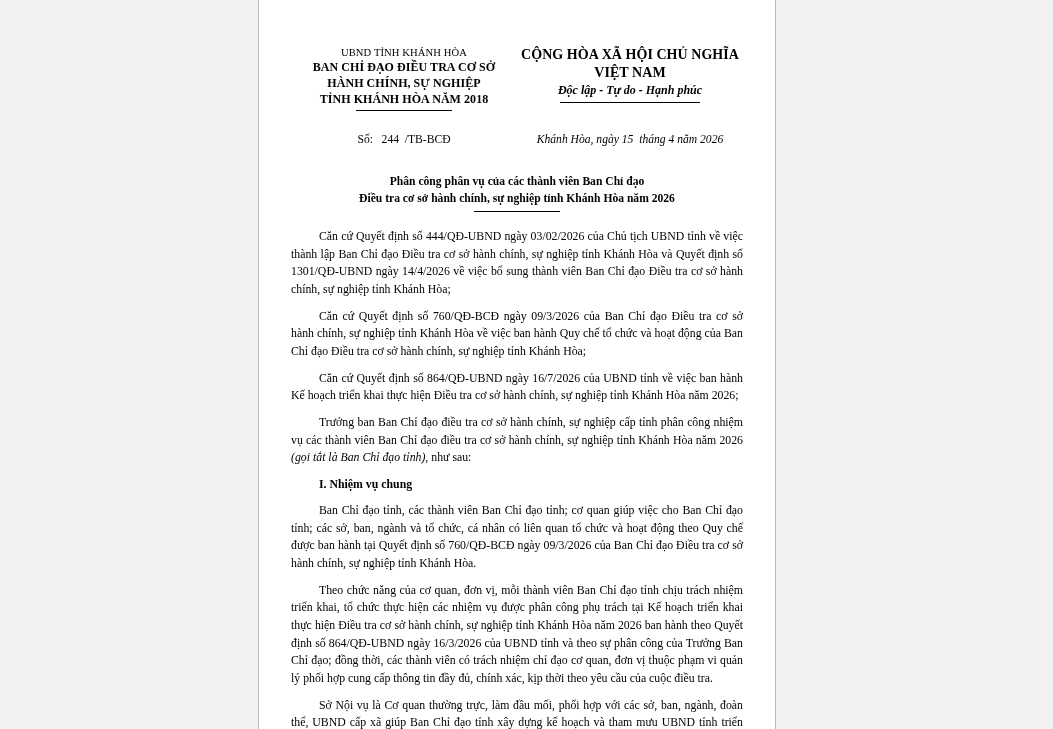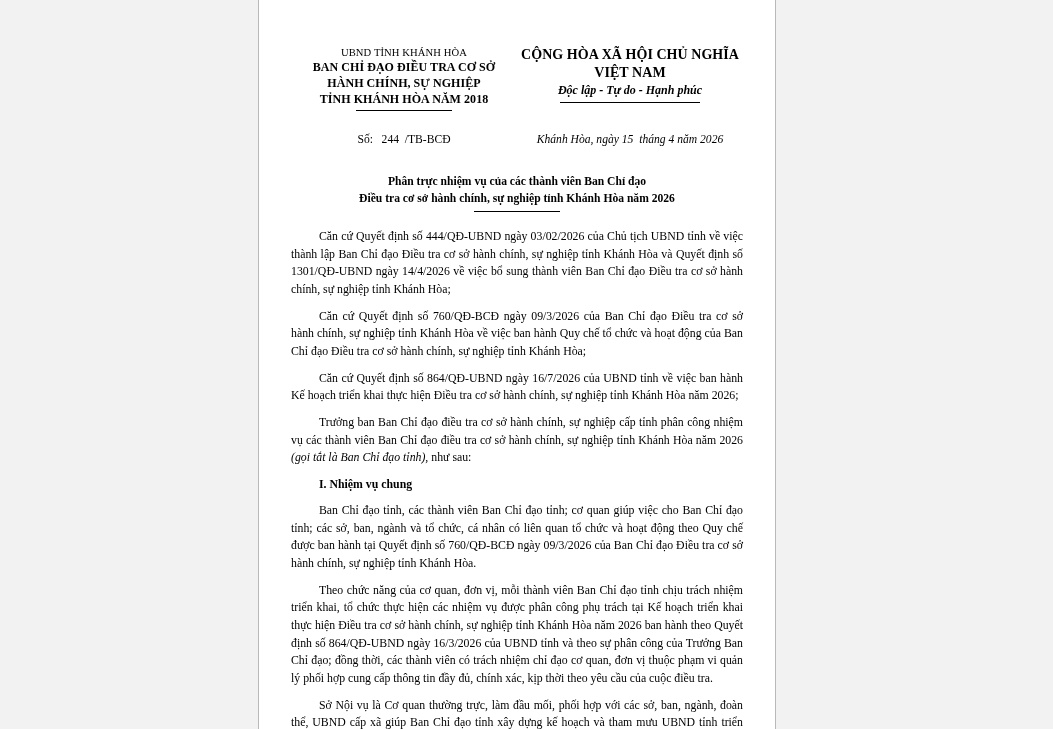--- a/index.html
+++ b/index.html
@@ -130,21 +130,21 @@
           <div class="rule rule-right"></div>
         </div>
       </div>
 
       <div class="numdate">
         <div class="num-block">Số:   244  /TB-BCĐ</div>
         <div class="date-block">Khánh Hòa, ngày 15  tháng 4 năm 2026</div>
       </div>
 
       <div class="title-wrap">
-        <div class="title-sub">Phân trực nhiệm vụ của các thành viên Ban Chỉ đạo</div>
+        <div class="title-sub">Phân công phân vụ của các thành viên Ban Chỉ đạo</div>
         <div class="title-sub">Điều tra cơ sở hành chính, sự nghiệp tỉnh Khánh Hòa năm 2026</div>
         <div class="rule rule-title"></div>
       </div>
 
       <div class="body">
         <p>Căn cứ Quyết định số 444/QĐ-UBND ngày 03/02/2026 của Chủ tịch UBND tỉnh về việc thành lập Ban Chỉ đạo Điều tra cơ sở hành chính, sự nghiệp tỉnh Khánh Hòa và Quyết định số 1301/QĐ-UBND ngày 14/4/2026 về việc bổ sung thành viên Ban Chỉ đạo Điều tra cơ sở hành chính, sự nghiệp tỉnh Khánh Hòa;</p>
         <p>Căn cứ Quyết định số 760/QĐ-BCĐ ngày 09/3/2026 của Ban Chỉ đạo Điều tra cơ sở hành chính, sự nghiệp tỉnh Khánh Hòa về việc ban hành Quy chế tổ chức và hoạt động của Ban Chỉ đạo Điều tra cơ sở hành chính, sự nghiệp tỉnh Khánh Hòa;</p>
         <p>Căn cứ Quyết định số 864/QĐ-UBND ngày 16/7/2026 của UBND tỉnh về việc ban hành Kế hoạch triển khai thực hiện Điều tra cơ sở hành chính, sự nghiệp tỉnh Khánh Hòa năm 2026;</p>
 
         <p><span>Trưởng ban Ban Chỉ đạo điều tra cơ sở hành chính, sự nghiệp cấp tỉnh phân công nhiệm vụ các thành viên Ban Chỉ đạo điều tra cơ sở hành chính, sự nghiệp tỉnh Khánh Hòa năm 2026 </span><span class="italic">(gọi tắt là Ban Chỉ đạo tỉnh)</span><span>, như sau:</span></p>

